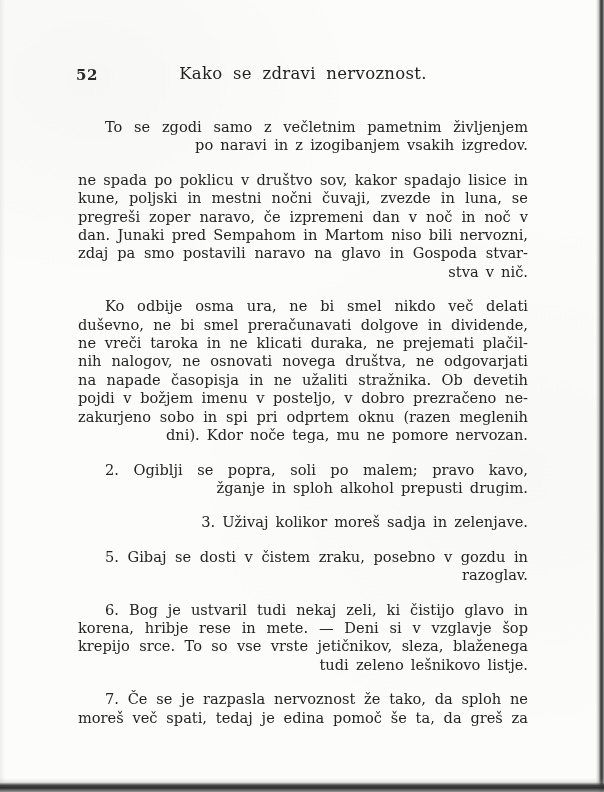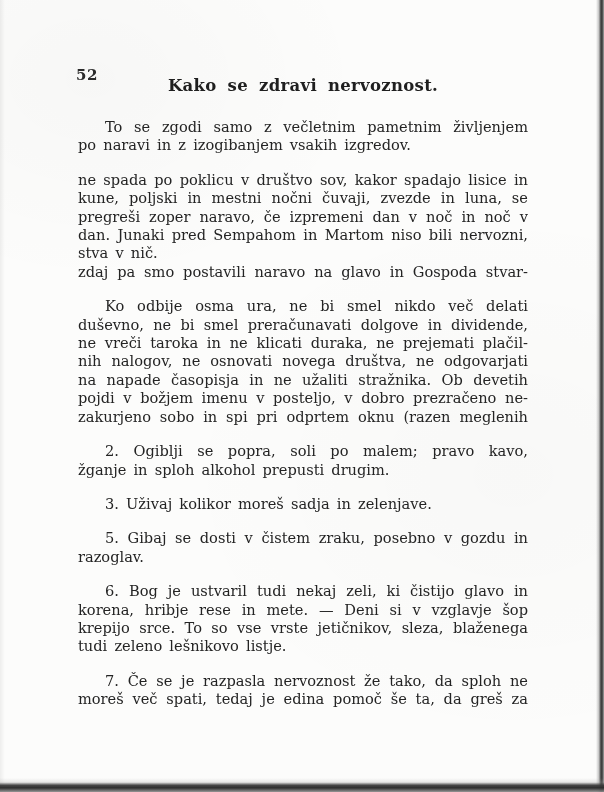--- a/index.html
+++ b/index.html
@@ -13,32 +13,32 @@
     background:
       radial-gradient(ellipse 400px 300px at 15% 10%, rgba(0,0,0,0.018), rgba(0,0,0,0) 70%),
       radial-gradient(ellipse 500px 400px at 85% 60%, rgba(0,0,0,0.015), rgba(0,0,0,0) 70%),
       #fcfcfb;
   }
   .page-number{
     position:absolute;left:76px;top:42px;
     font-size:15px;font-weight:bold;color:#2a2a2a;letter-spacing:.5px;margin-top:24px;
   }
   .page-title{
-    position:absolute;left:62px;top:76px;width:482px;
-    text-align:center;font-weight:bold;font-size:16.5px;color:#1f1f1f;
+    position:absolute;left:62px;top:64px;width:482px;
+    text-align:center;font-weight:normal;font-size:16.5px;color:#1f1f1f;
     word-spacing:5px;letter-spacing:.3px;
   }
   .body-text{
     position:absolute;left:62px;top:102px;width:482px;
     color:#242424;
   }
   .para{margin:16px;}
   .ln{
     line-height:18.4px;font-size:14.6px;word-spacing:2.5px;
-    text-align:left;white-space:normal;
+    text-align:right;white-space:normal;
   }
   .j{text-align:justify;text-align-last:justify;}
   .ind{text-indent:27px;}
   
   .shadow-right{
     position:absolute;top:0;right:0;width:8px;height:100%;z-index:5;pointer-events:none;
     background:linear-gradient(to right,
       rgba(120,120,120,0) 0%,
       rgba(130,130,130,.45) 35%,
       rgba(58,58,58,.92) 60%,
@@ -73,32 +73,33 @@
     <div class="para">
       <div class="ln j ind">To se zgodi samo z večletnim pametnim življenjem</div>
       <div class="ln">po naravi in z izogibanjem vsakih izgredov.</div>
     </div>
 
     <div class="para">
       <div class="ln j">ne spada po poklicu v društvo sov, kakor spadajo lisice in</div>
       <div class="ln j">kune, poljski in mestni nočni čuvaji, zvezde in luna, se</div>
       <div class="ln j">pregreši zoper naravo, če izpremeni dan v noč in noč v</div>
       <div class="ln j">dan. Junaki pred Sempahom in Martom niso bili nervozni,</div>
+      <div class="ln j">zdaj pa smo postavili naravo na glavo in Gospoda stvar-</div>
       <div class="ln">stva v nič.</div>
-      <div class="ln j">zdaj pa smo postavili naravo na glavo in Gospoda stvar-</div>
     </div>
 
     <div class="para">
       <div class="ln j ind">Ko odbije osma ura, ne bi smel nikdo več delati</div>
       <div class="ln j">duševno, ne bi smel preračunavati dolgove in dividende,</div>
       <div class="ln j">ne vreči taroka in ne klicati duraka, ne prejemati plačil-</div>
       <div class="ln j">nih nalogov, ne osnovati novega društva, ne odgovarjati</div>
       <div class="ln j">na napade časopisja in ne užaliti stražnika. Ob devetih</div>
       <div class="ln j">pojdi v božjem imenu v posteljo, v dobro prezračeno ne-</div>
       <div class="ln j">zakurjeno sobo in spi pri odprtem oknu (razen meglenih</div>
+      <div class="ln">dni). Kdor noče tega, mu ne pomore nervozan.</div>
     </div>
 
     <div class="para">
       <div class="ln j ind">2. Ogiblji se popra, soli po malem; pravo kavo,</div>
       <div class="ln">žganje in sploh alkohol prepusti drugim.</div>
     </div>
 
     <div class="para">
       <div class="ln ind">3. Uživaj kolikor moreš sadja in zelenjave.</div>
     </div>

